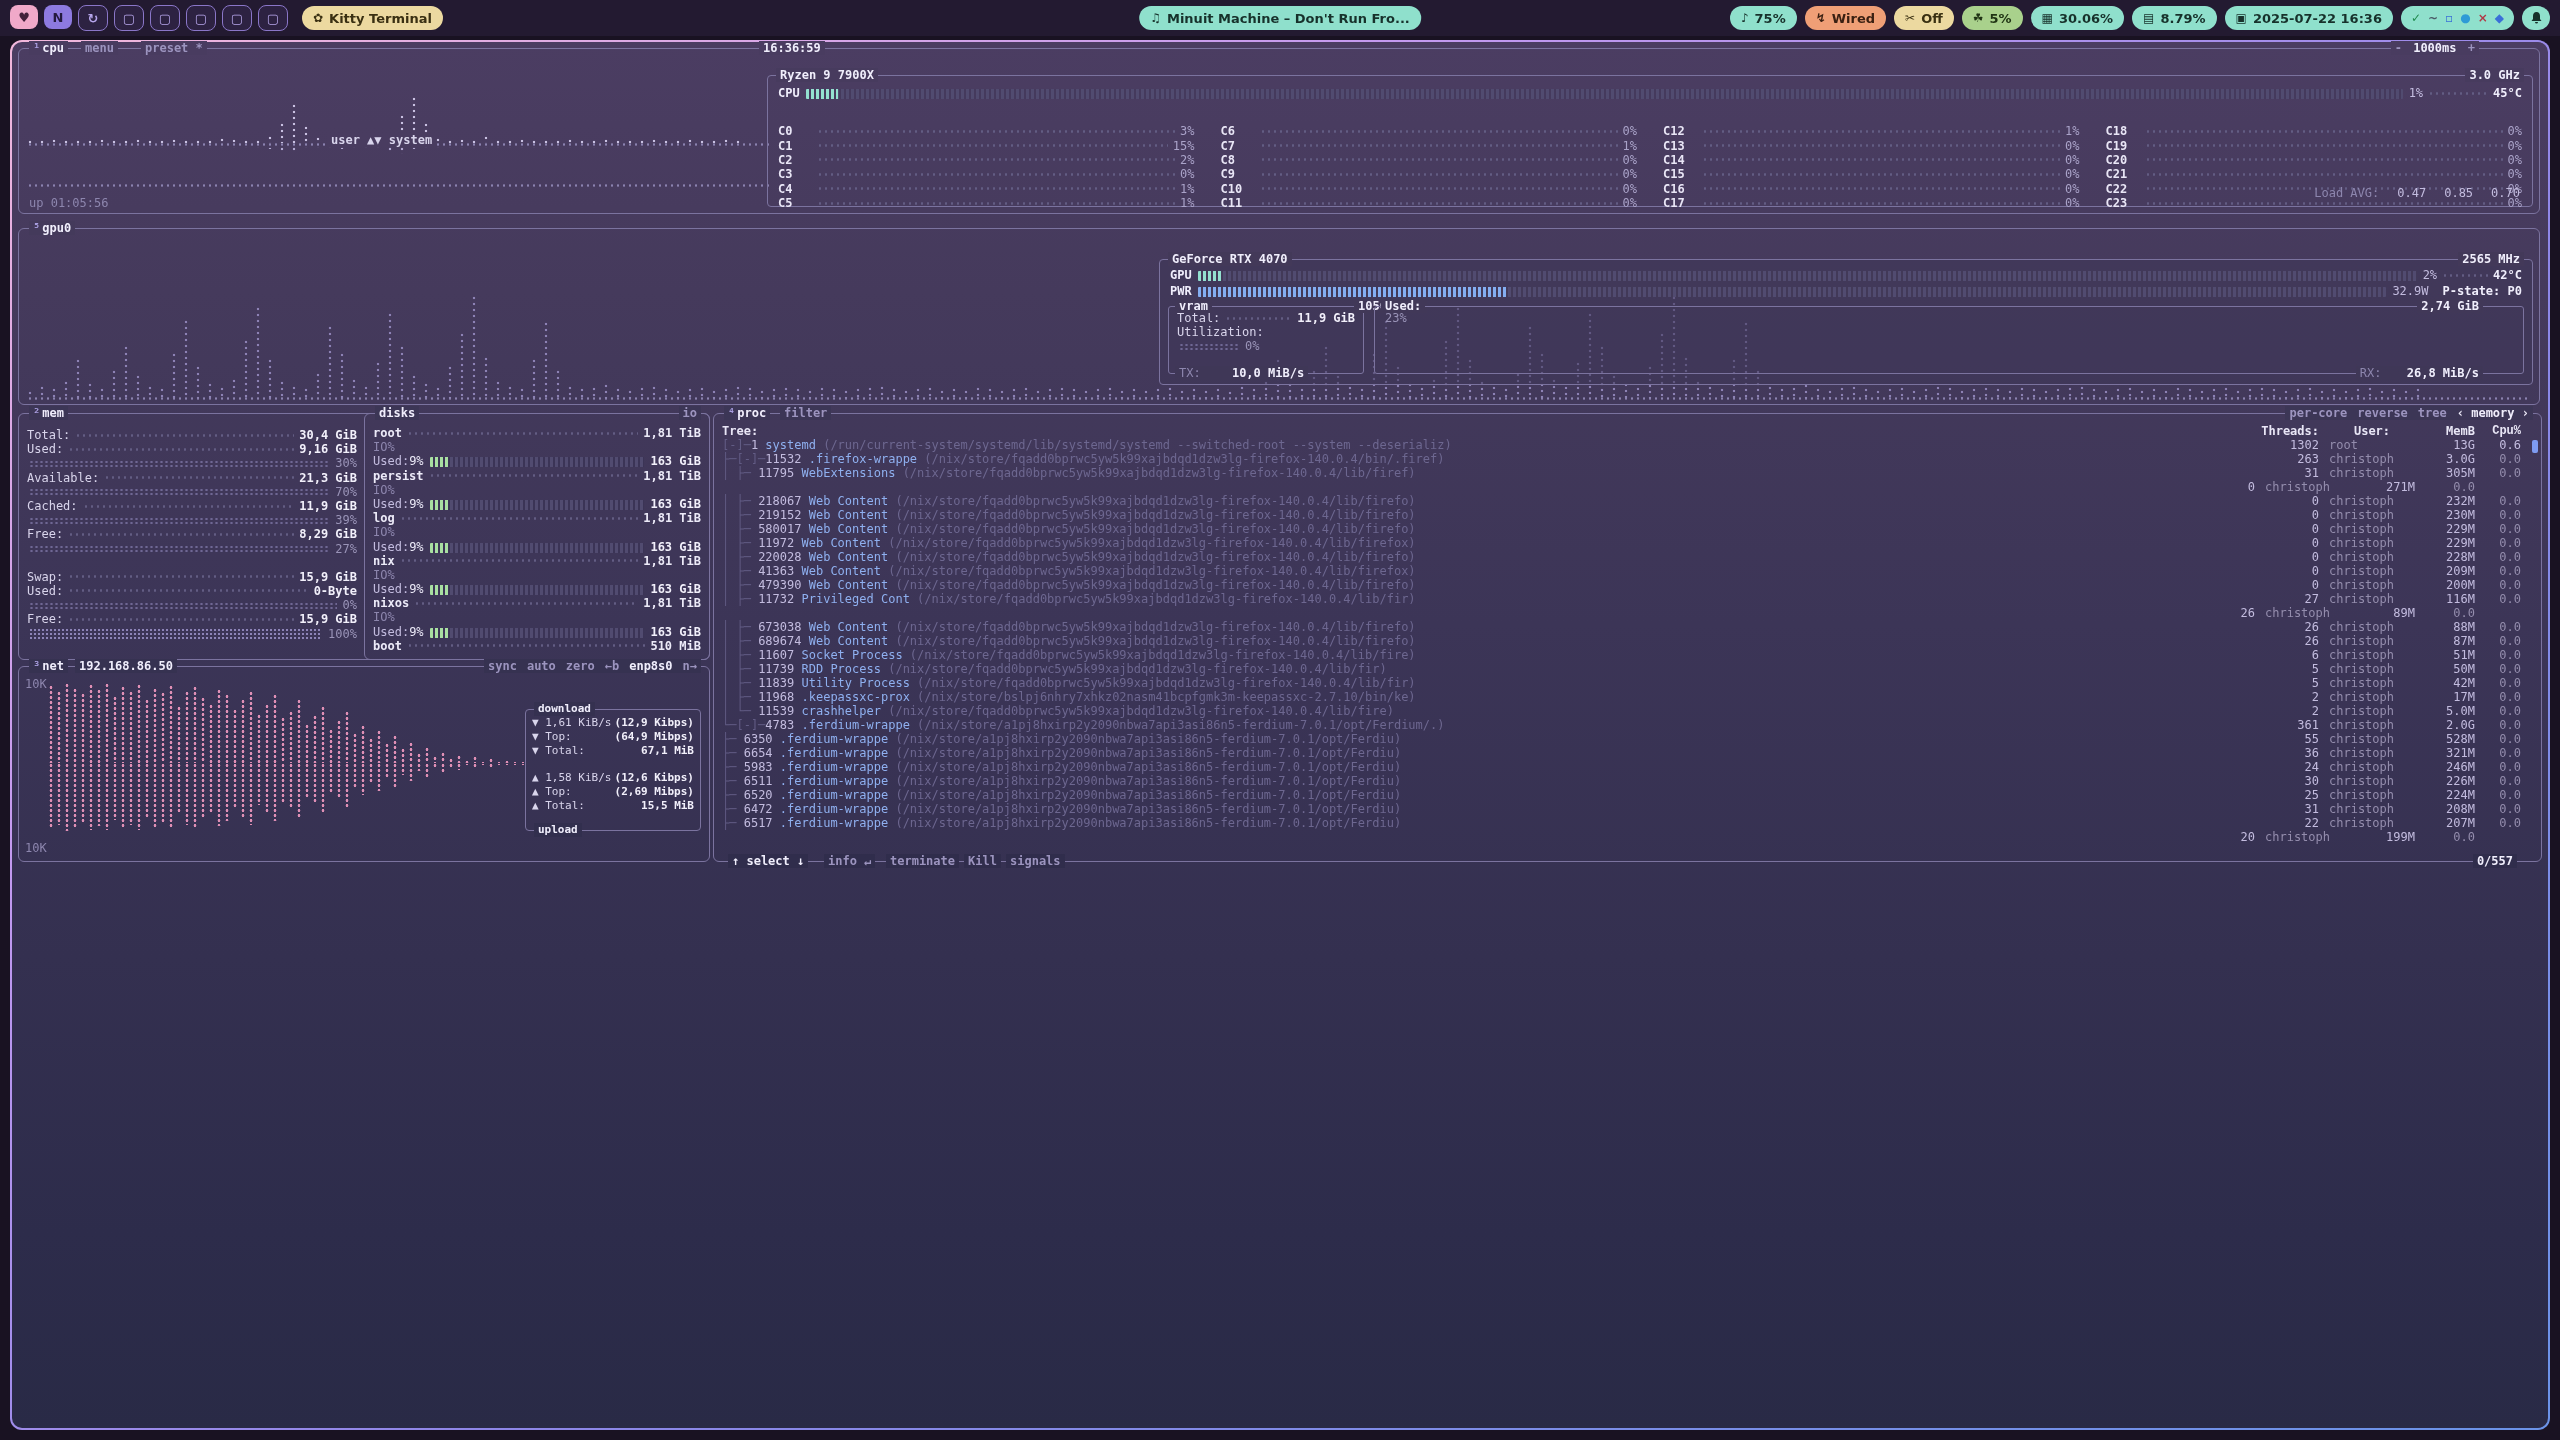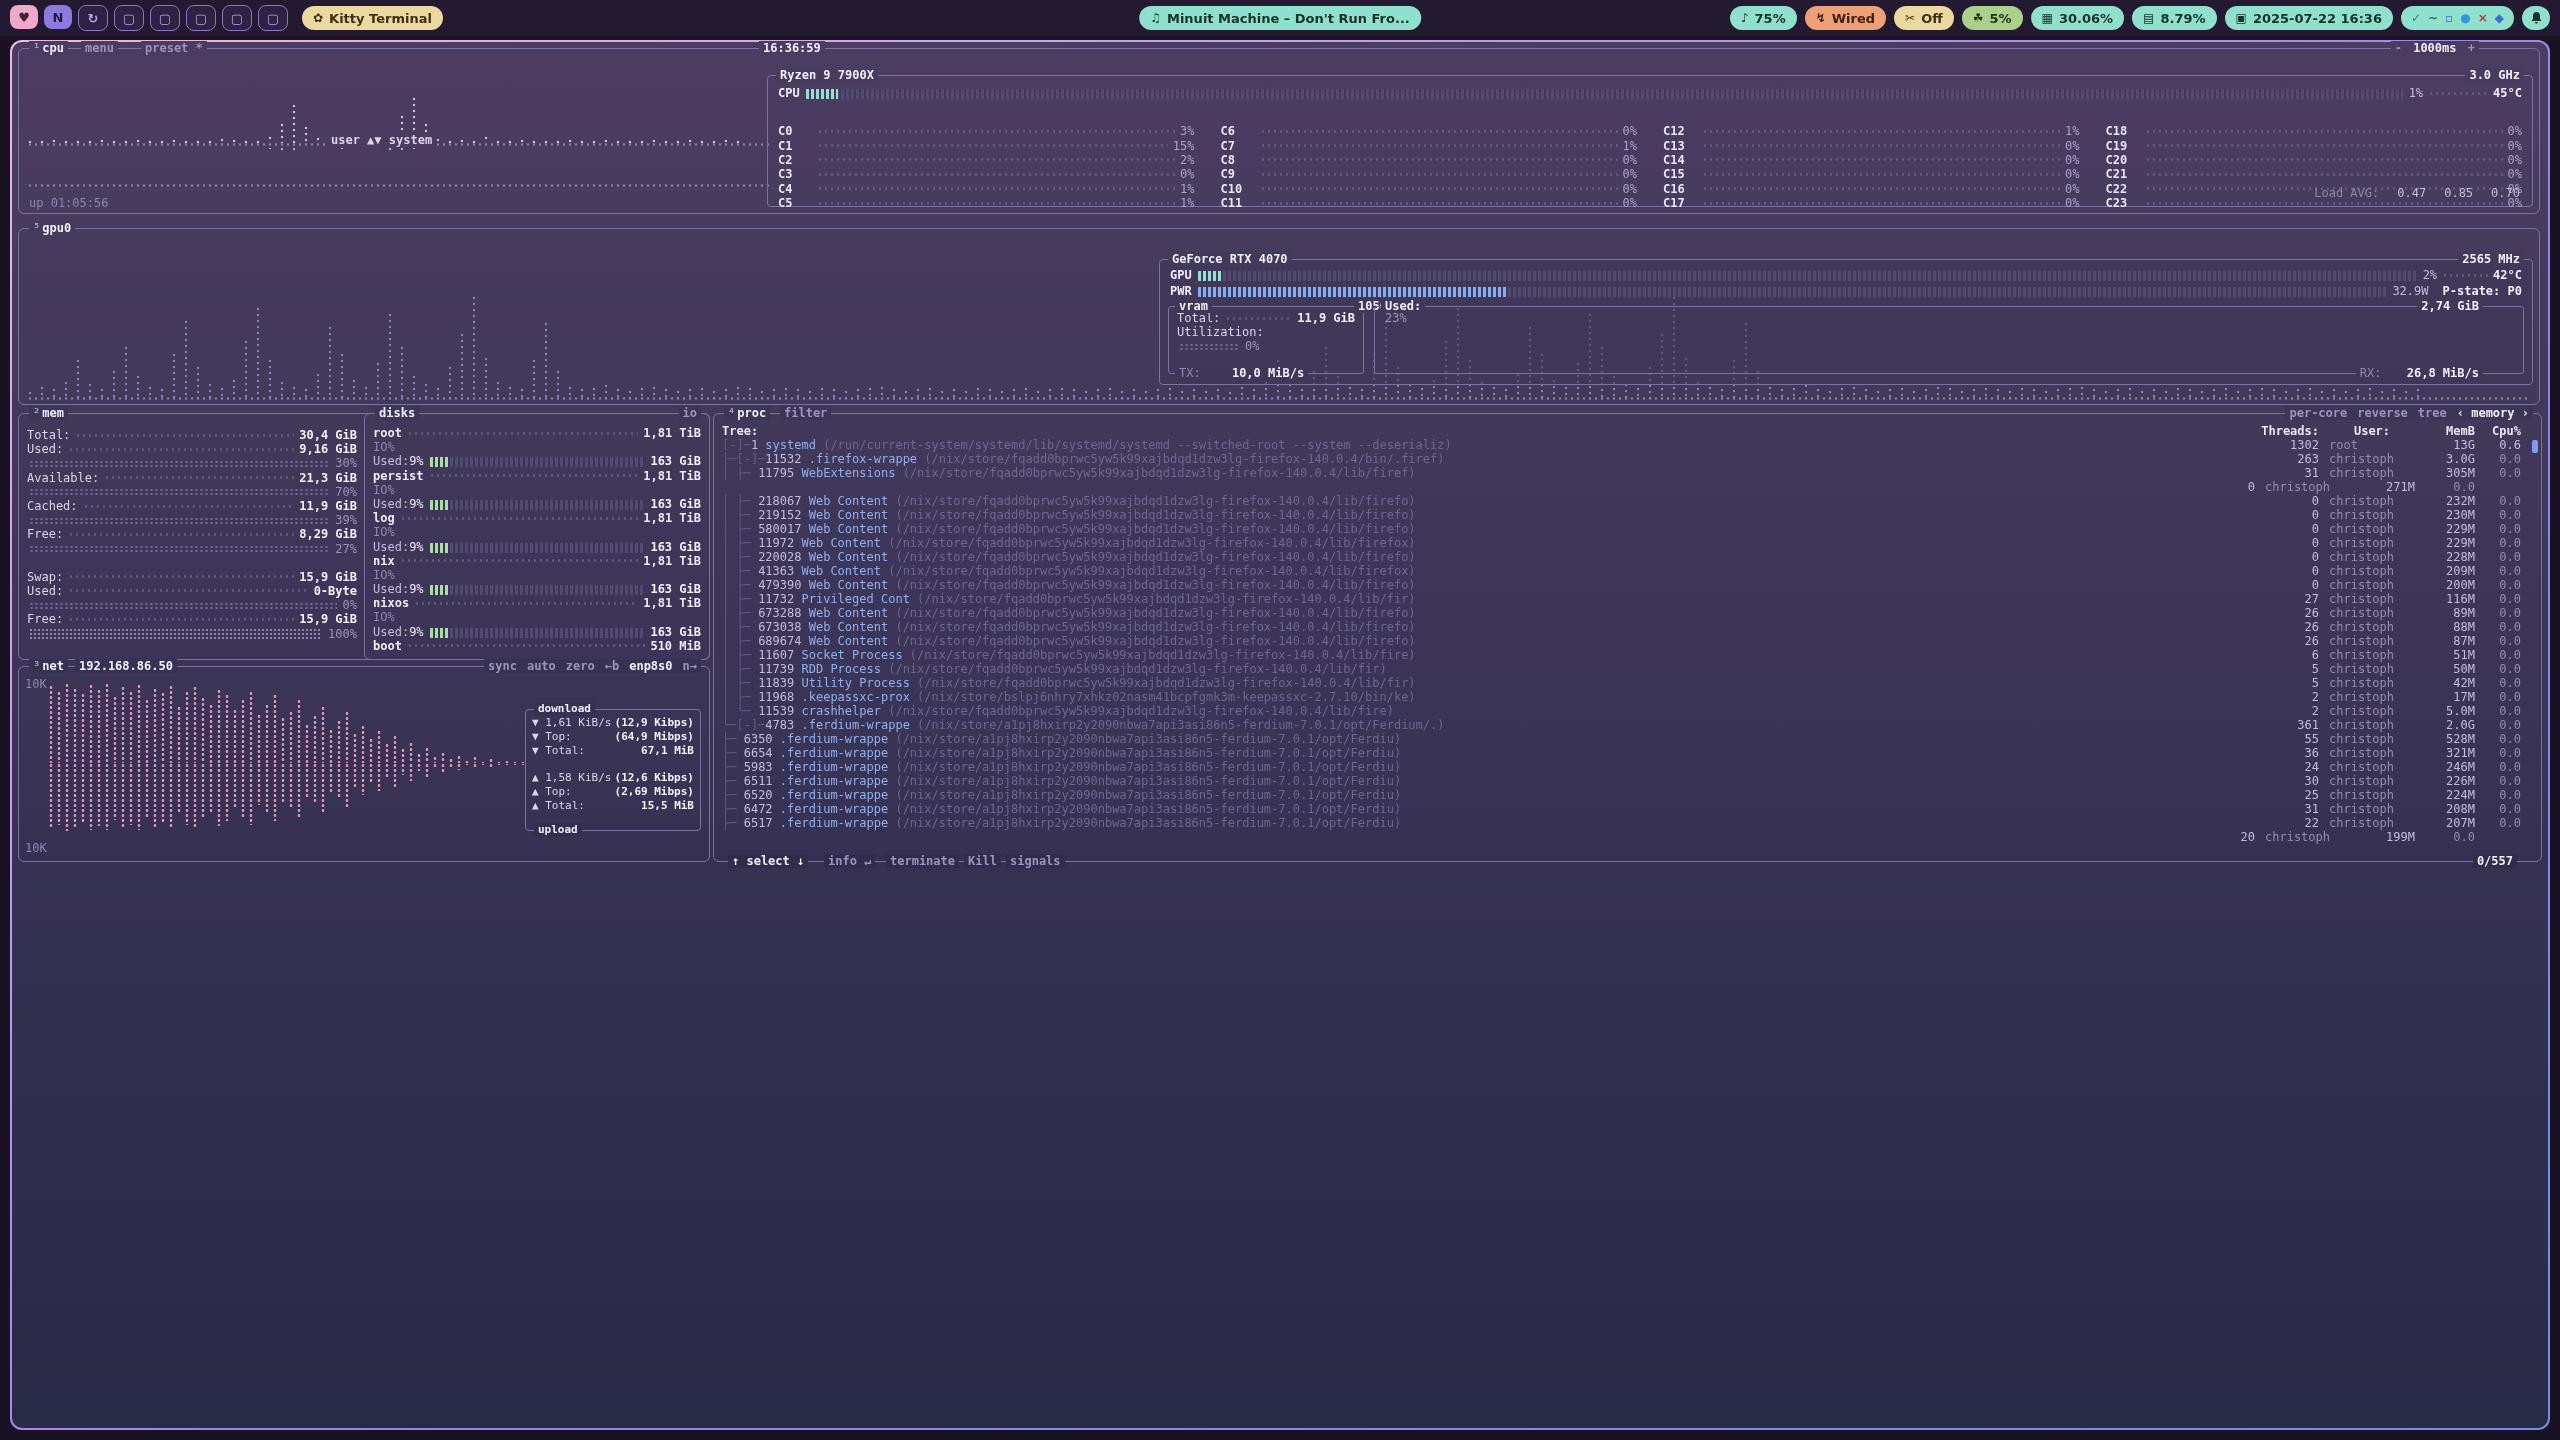--- a/index.html
+++ b/index.html
@@ -1093,21 +1093,21 @@
       <span class="btn">tree</span>
       <span class="white">‹ memory ›</span>
     </div>
 
     <div style="position:absolute;left:8px;right:8px;top:10px;">
       <div class="phead">
         <span class="pc-name">Tree:</span>
         <span class="pc-th">Threads:</span>
         <span class="pc-us" style="font-weight:bold;color:#e9e6f6;text-align:center;">User:</span>
         <span class="pc-mem" style="font-weight:bold;color:#e9e6f6;">MemB</span>
-        <span class="pc-cpu" style="font-weight:bold;color:#e9e6f6;">Cpu%</span>
+        <span class="pc-cpu" style="font-weight:bold;color:#e9e6f6;font-family:Liberation Mono, monospace;">Cpu%</span>
         <span></span>
       </div>
       <div id="proc-rows">
             <div class="prow">
               <span class="pc-name"><span class="tree">[-]─</span><span class="pid">1 </span><span class="pname">systemd </span><span class="pcmd">(/run/current-system/systemd/lib/systemd/systemd --switched-root --system --deserializ)</span></span>
               <span class="pc-th">1302</span>
               <span class="pc-us">root</span>
               <span class="pc-mem">13G</span>
               <span class="pc-cpu" style="color: rgb(195, 188, 223);">0.6</span>
               <span></span>
@@ -1193,21 +1193,20 @@
             </div>
             <div class="prow">
               <span class="pc-name"><span class="tree">│  ├─ </span><span class="pid">11732 </span><span class="pname">Privileged Cont </span><span class="pcmd">(/nix/store/fqadd0bprwc5yw5k99xajbdqd1dzw3lg-firefox-140.0.4/lib/fir)</span></span>
               <span class="pc-th">27</span>
               <span class="pc-us">christoph</span>
               <span class="pc-mem">116M</span>
               <span class="pc-cpu">0.0</span>
               <span></span>
             </div>
             <div class="prow">
-              <span class="pc-name"><span class="tree">│  ├─ </span><span class="pid">673288 </span><span class="pname">Web Content </span><span class="pcmd">(/nix/store/fqadd0bprwc5yw5k99xajbdqd1dzw3lg-firefox-140.0.4/lib/firefo)</span></span>
               <span class="pc-th">26</span>
               <span class="pc-us">christoph</span>
               <span class="pc-mem">89M</span>
               <span class="pc-cpu">0.0</span>
               <span></span>
             </div>
             <div class="prow">
               <span class="pc-name"><span class="tree">│  ├─ </span><span class="pid">673038 </span><span class="pname">Web Content </span><span class="pcmd">(/nix/store/fqadd0bprwc5yw5k99xajbdqd1dzw3lg-firefox-140.0.4/lib/firefo)</span></span>
               <span class="pc-th">26</span>
               <span class="pc-us">christoph</span>

